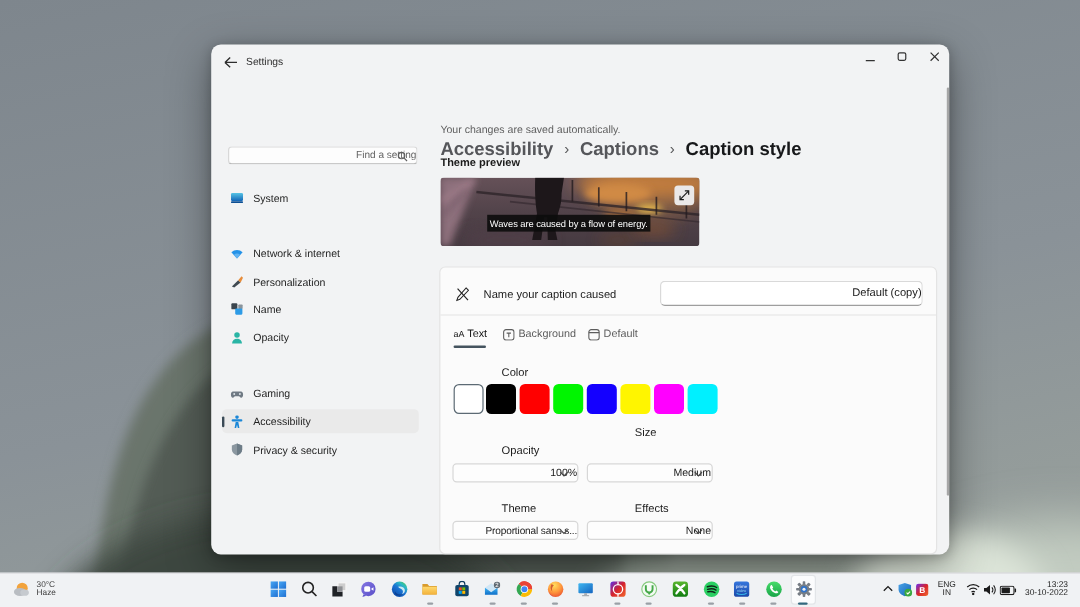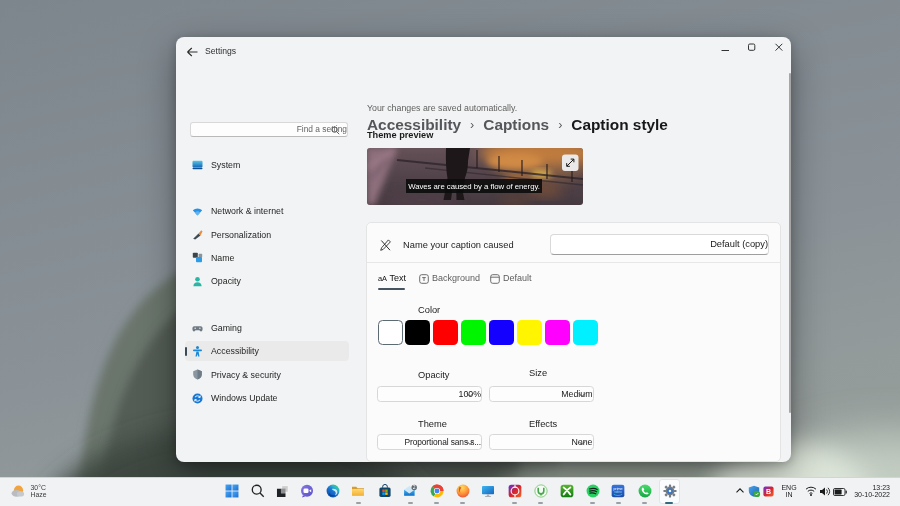--- a/index.html
+++ b/index.html
@@ -156,27 +156,20 @@
           <path d="M4.4 5.6 L3.5 10.6 L4.8 10.6 L5.5 7.9 L6.2 10.6 L7.5 10.6 L6.6 5.6 Z" fill="#1b87d7"></path>
         </svg>
         <div class="tx">Accessibility</div>
       </div>
   <div class="nav" style="top:327.7px">
         <svg class="ic" viewBox="0 0 11 11">
           <path d="M5.5 0.6 L9.8 2.2 V5.6 C9.8 8.2 7.8 9.8 5.5 10.6 C3.2 9.8 1.2 8.2 1.2 5.6 V2.2 Z" fill="#8b97a0"></path>
           <path d="M5.5 0.6 L9.8 2.2 V5.6 C9.8 8.2 7.8 9.8 5.5 10.6 Z" fill="#6d7c87"></path>
         </svg>
         <div class="tx">Privacy &amp; security</div>
-      </div>
-  <div class="nav" style="top:351px">
-        <svg class="ic" viewBox="0 0 11 11">
-          <circle cx="5.5" cy="5.5" r="5" fill="#1a78d5"></circle>
-          <path d="M3 4.2 A3 3 0 0 1 8 4.2 M8.2 2.6 V4.4 H6.4 M8 6.8 A3 3 0 0 1 3 6.8 M2.8 8.4 V6.6 H4.6" stroke="#fff" stroke-width="0.9" fill="none"></path>
-        </svg>
-        <div class="tx">Windows Update</div>
       </div>
 
   <div class="crumb">Accessibility<span class="sep">›</span>Captions<span class="sep">›</span><b>Caption style</b></div>
   <div class="sub">Your changes are saved automatically.</div>
   <div class="h2">Theme preview</div>
   <div class="preview">
   <svg width="216" height="57" viewBox="0 0 216 57">
    <defs>
     <linearGradient id="pv" x1="0" y1="0" x2="0" y2="1">
               <stop offset="0" stop-color="#655158"></stop>
@@ -238,21 +231,21 @@
     <div class="clab" style="top:82px">Color</div>
     <div class="sw" style="left:10.5px;background:#fff;border:1.6px solid #5c6a74"></div>
     <div class="sw" style="left:38.4px;background:#000"></div>
     <div class="sw" style="left:66.3px;background:#ff0000"></div>
     <div class="sw" style="left:94.2px;background:#00f500"></div>
     <div class="sw" style="left:122.1px;background:#1400ff"></div>
     <div class="sw" style="left:150px;background:#fff500"></div>
     <div class="sw" style="left:177.9px;background:#ff00ff"></div>
     <div class="sw" style="left:205.8px;background:#00f0ff"></div>
     <div class="clab" style="top:146.5px">Opacity</div>
-    <div class="clab" style="left:122px;top:145px">Size</div>
+    <div class="clab" style="left:122px;top:132px">Size</div>
     <div class="dd" style="left:10px;top:162.5px">100%<svg width="8" height="6" viewBox="0 0 8 6">
             <path d="M1 1.5 L4 4.5 L7 1.5" fill="none" stroke="#444" stroke-width="1"></path>
           </svg></div>
     <div class="dd" style="left:121.5px;top:162.5px">Medium<svg width="8" height="6" viewBox="0 0 8 6">
             <path d="M1 1.5 L4 4.5 L7 1.5" fill="none" stroke="#444" stroke-width="1"></path>
           </svg></div>
     <div class="clab" style="top:195.5px">Theme</div>
     <div class="clab" style="left:122px;top:195.5px">Effects</div>
     <div class="dd" style="left:10px;top:211px;font-size:8.4px;letter-spacing:-0.1px">Proportional sans s...<svg width="8" height="6" viewBox="0 0 8 6">
             <path d="M1 1.5 L4 4.5 L7 1.5" fill="none" stroke="#444" stroke-width="1"></path>

